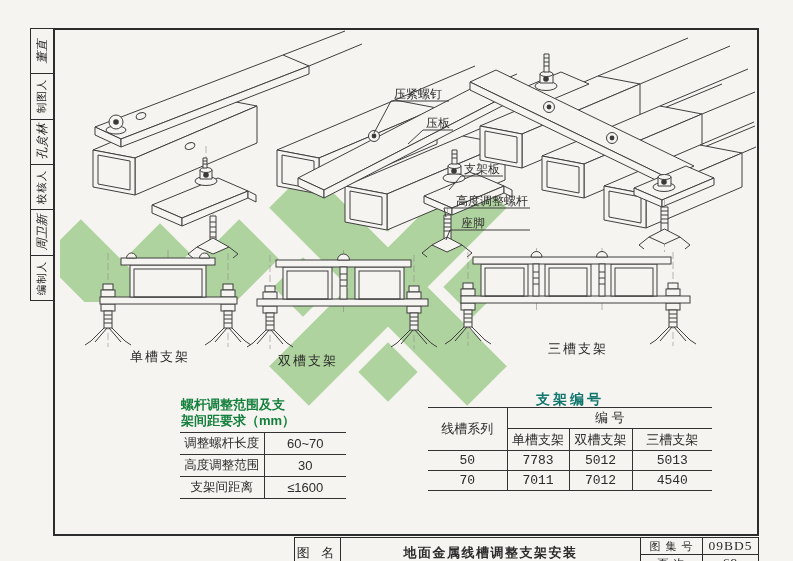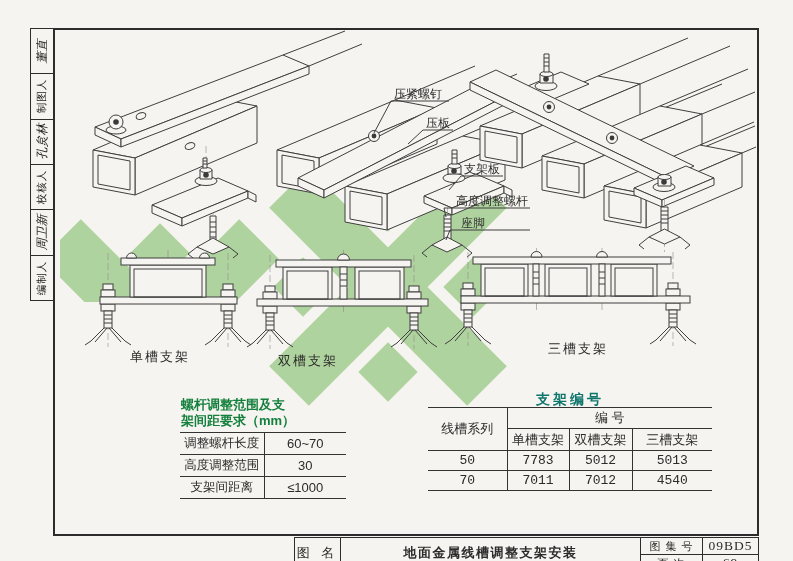--- a/index.html
+++ b/index.html
@@ -349,21 +349,21 @@
     <tr>
       <td class="lab">调整螺杆长度</td>
       <td class="val">60~70</td>
     </tr>
     <tr>
       <td class="lab">高度调整范围</td>
       <td class="val">30</td>
     </tr>
     <tr>
       <td class="lab">支架间距离</td>
-      <td class="val">≤1000</td>
+      <td class="val">≤1600</td>
     </tr>
   </tbody>
 </table>
 
 <div class="abs rtable-title">支架编号</div>
 <table class="abs rtable">
   <colgroup>
       <col style="width:79px">
       <col style="width:62px">
       <col style="width:63px">

